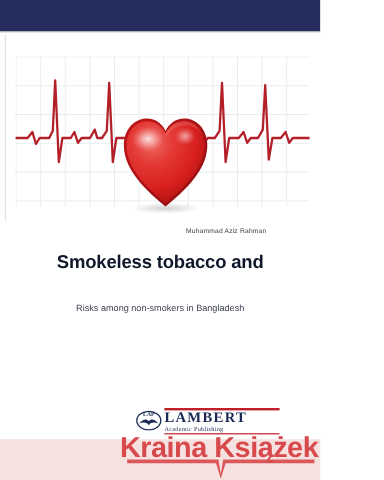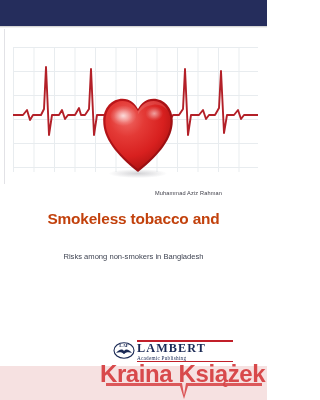--- a/index.html
+++ b/index.html
@@ -90,21 +90,21 @@
   }
   #title {
     position: absolute;
     left: 14px;
     top: 210px;
     width: 239px;
     text-align: center;
     font-size: 15.4px;
     line-height: 17.5px;
     font-weight: bold;
-    color: #c2410c;
+    color: #0f172a;
     letter-spacing: -0.15px;
   }
   #subtitle {
     position: absolute;
     left: 14px;
     top: 252px;
     width: 239px;
     text-align: center;
     font-size: 7.6px;
     color: #3f4452;

